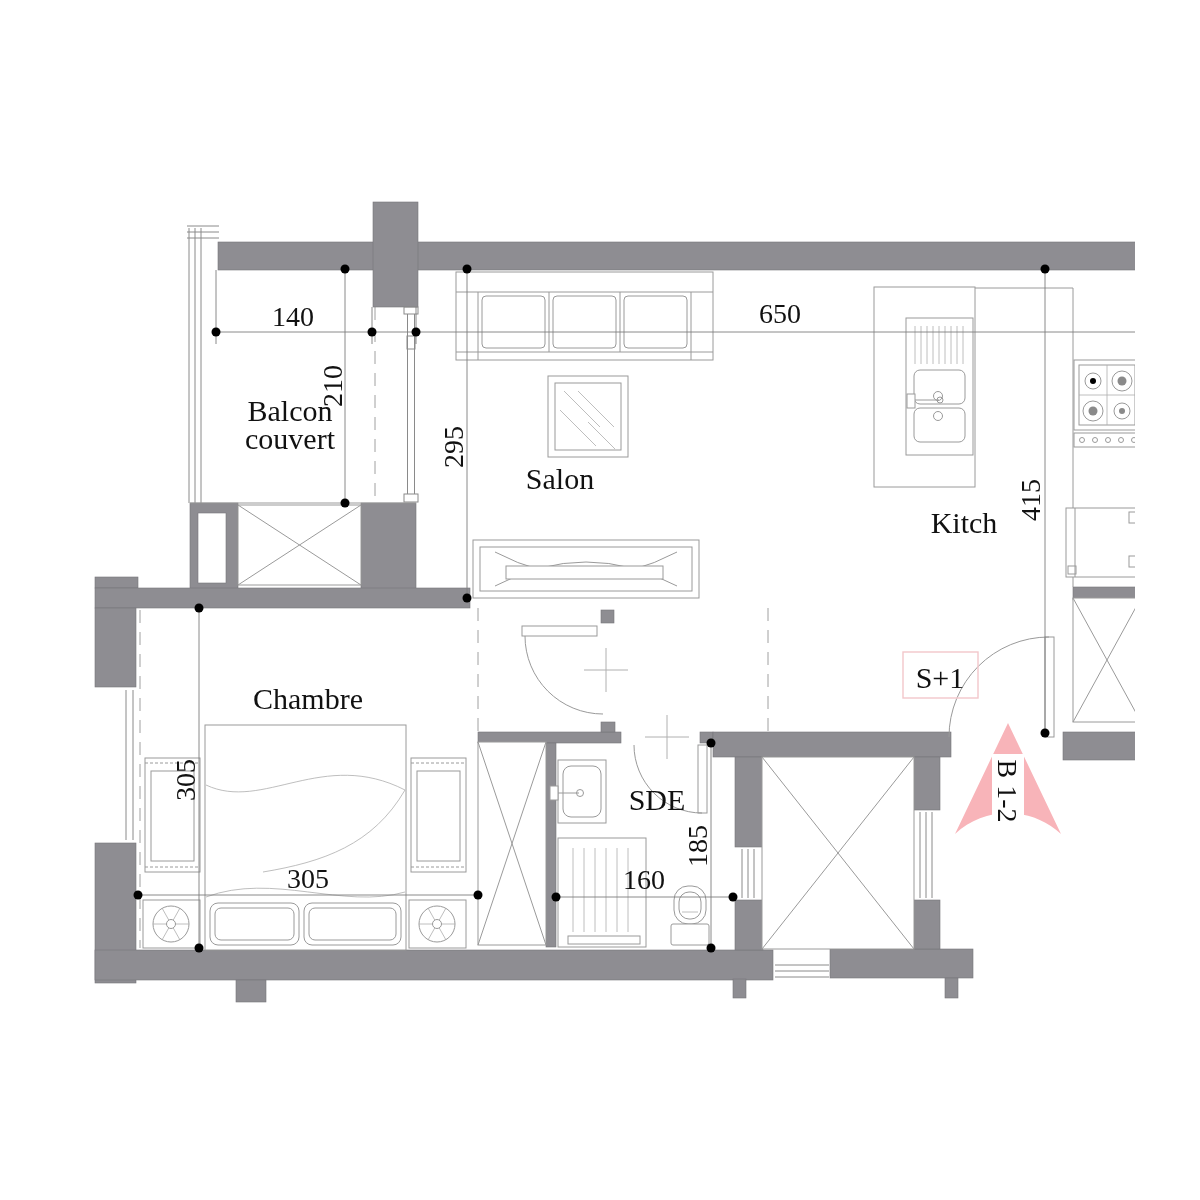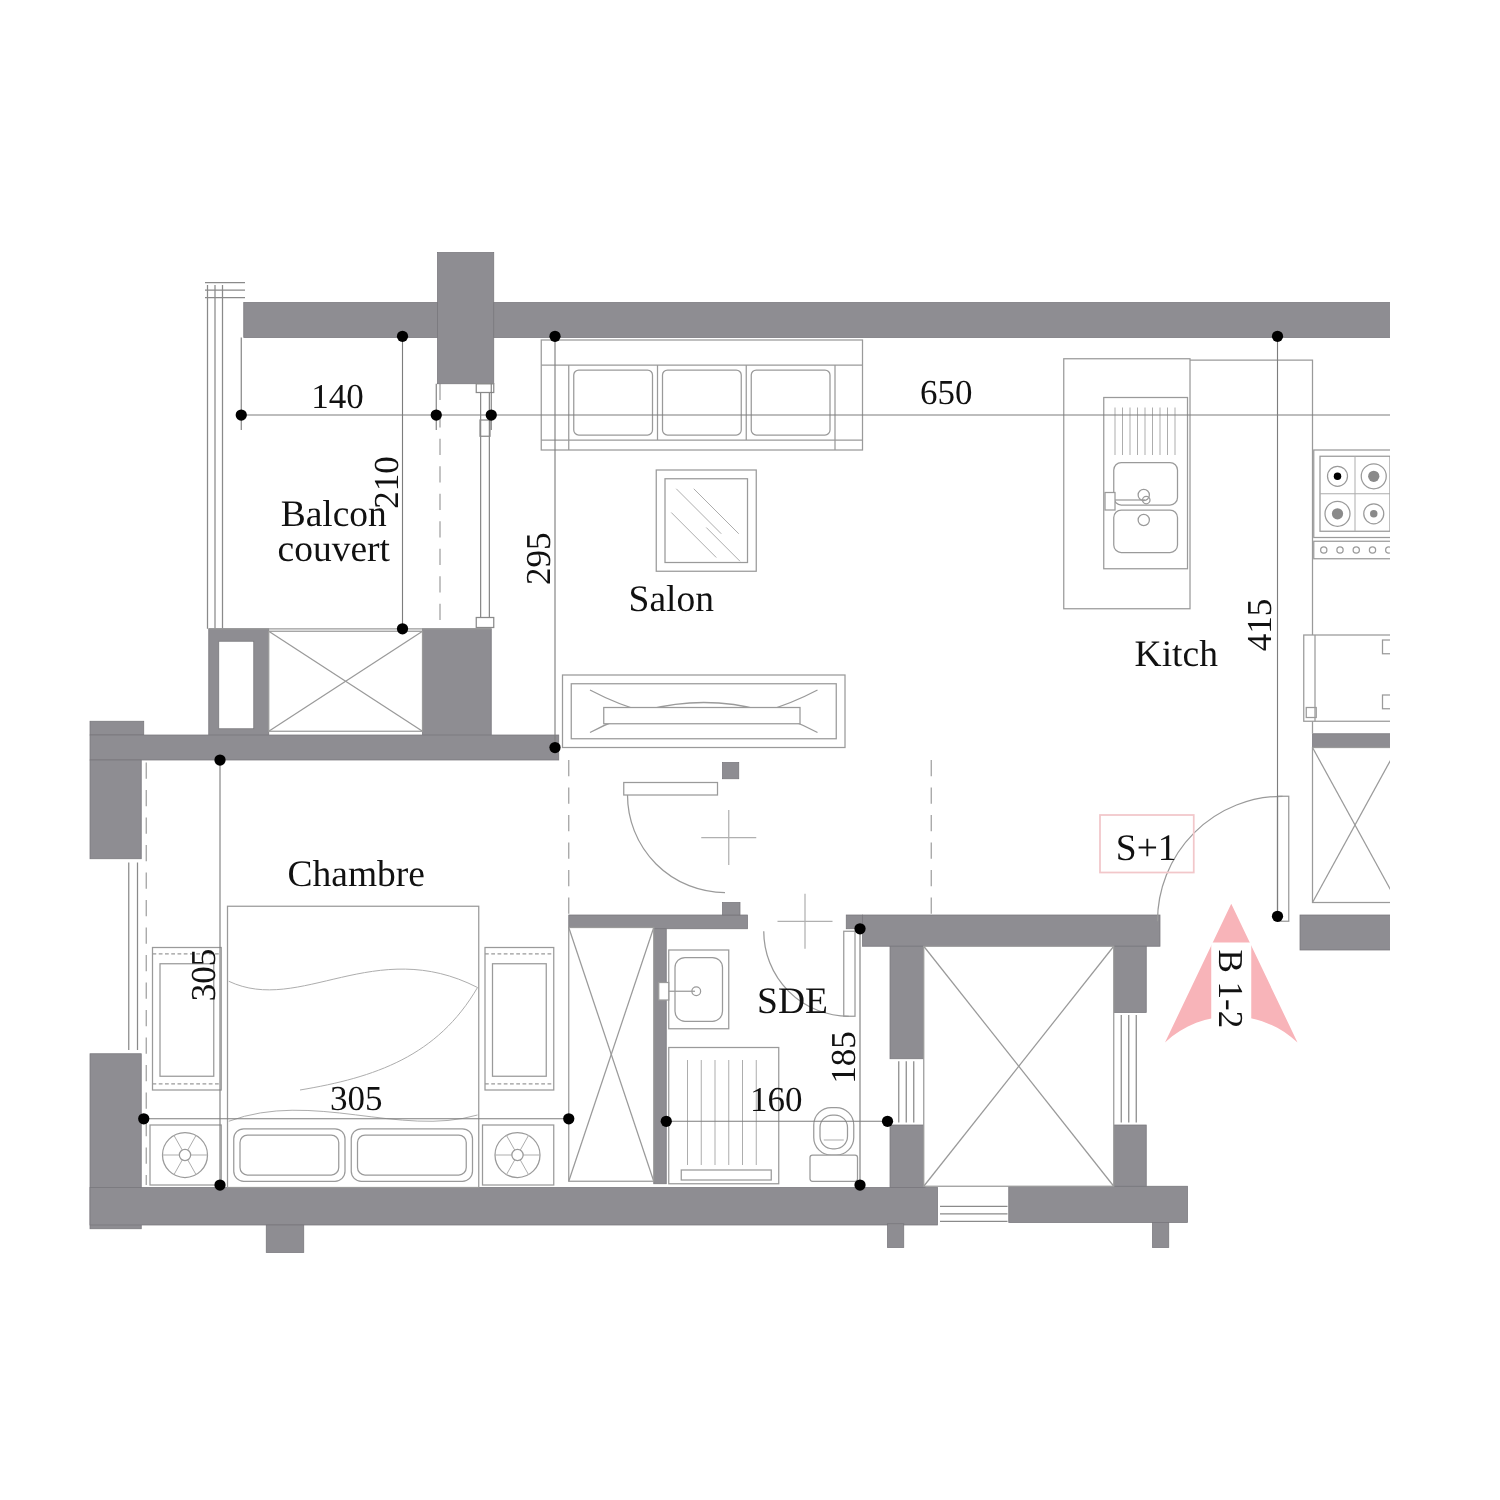--- a/index.html
+++ b/index.html
@@ -1,16 +1,16 @@
 <!DOCTYPE html>
 <html><head>
 <meta charset="utf-8">
 <style>
   html,body{margin:0;padding:0;background:#fff;width:1200px;height:1200px;}
-  #stage{position:relative;width:1112px;height:1200px;background:#fff;overflow:hidden;}
+  #stage{position:relative;width:1112px;height:1200px;background:#fff;overflow:hidden;padding-left:23px;}
   svg{display:block}
   .wall{fill:#8e8d92;stroke:#77767b;stroke-width:.6}
   .whitecut{fill:#fff;stroke:#77767b;stroke-width:.6}
   .thin{stroke:#9a9a9a;stroke-width:1;fill:none}
   .thin2{stroke:#adadad;stroke-width:.8;fill:none}
   .furn{stroke:#9a9a9a;stroke-width:1;fill:#fff}
   .furnl{stroke:#9a9a9a;stroke-width:1;fill:none}
   .xbox{stroke:#9a9a9a;stroke-width:1;fill:#fff}
   .win{stroke:#8a8a8a;stroke-width:1;fill:none}
   .dash{stroke:#a0a0a0;stroke-width:1;fill:none;stroke-dasharray:13 9}

